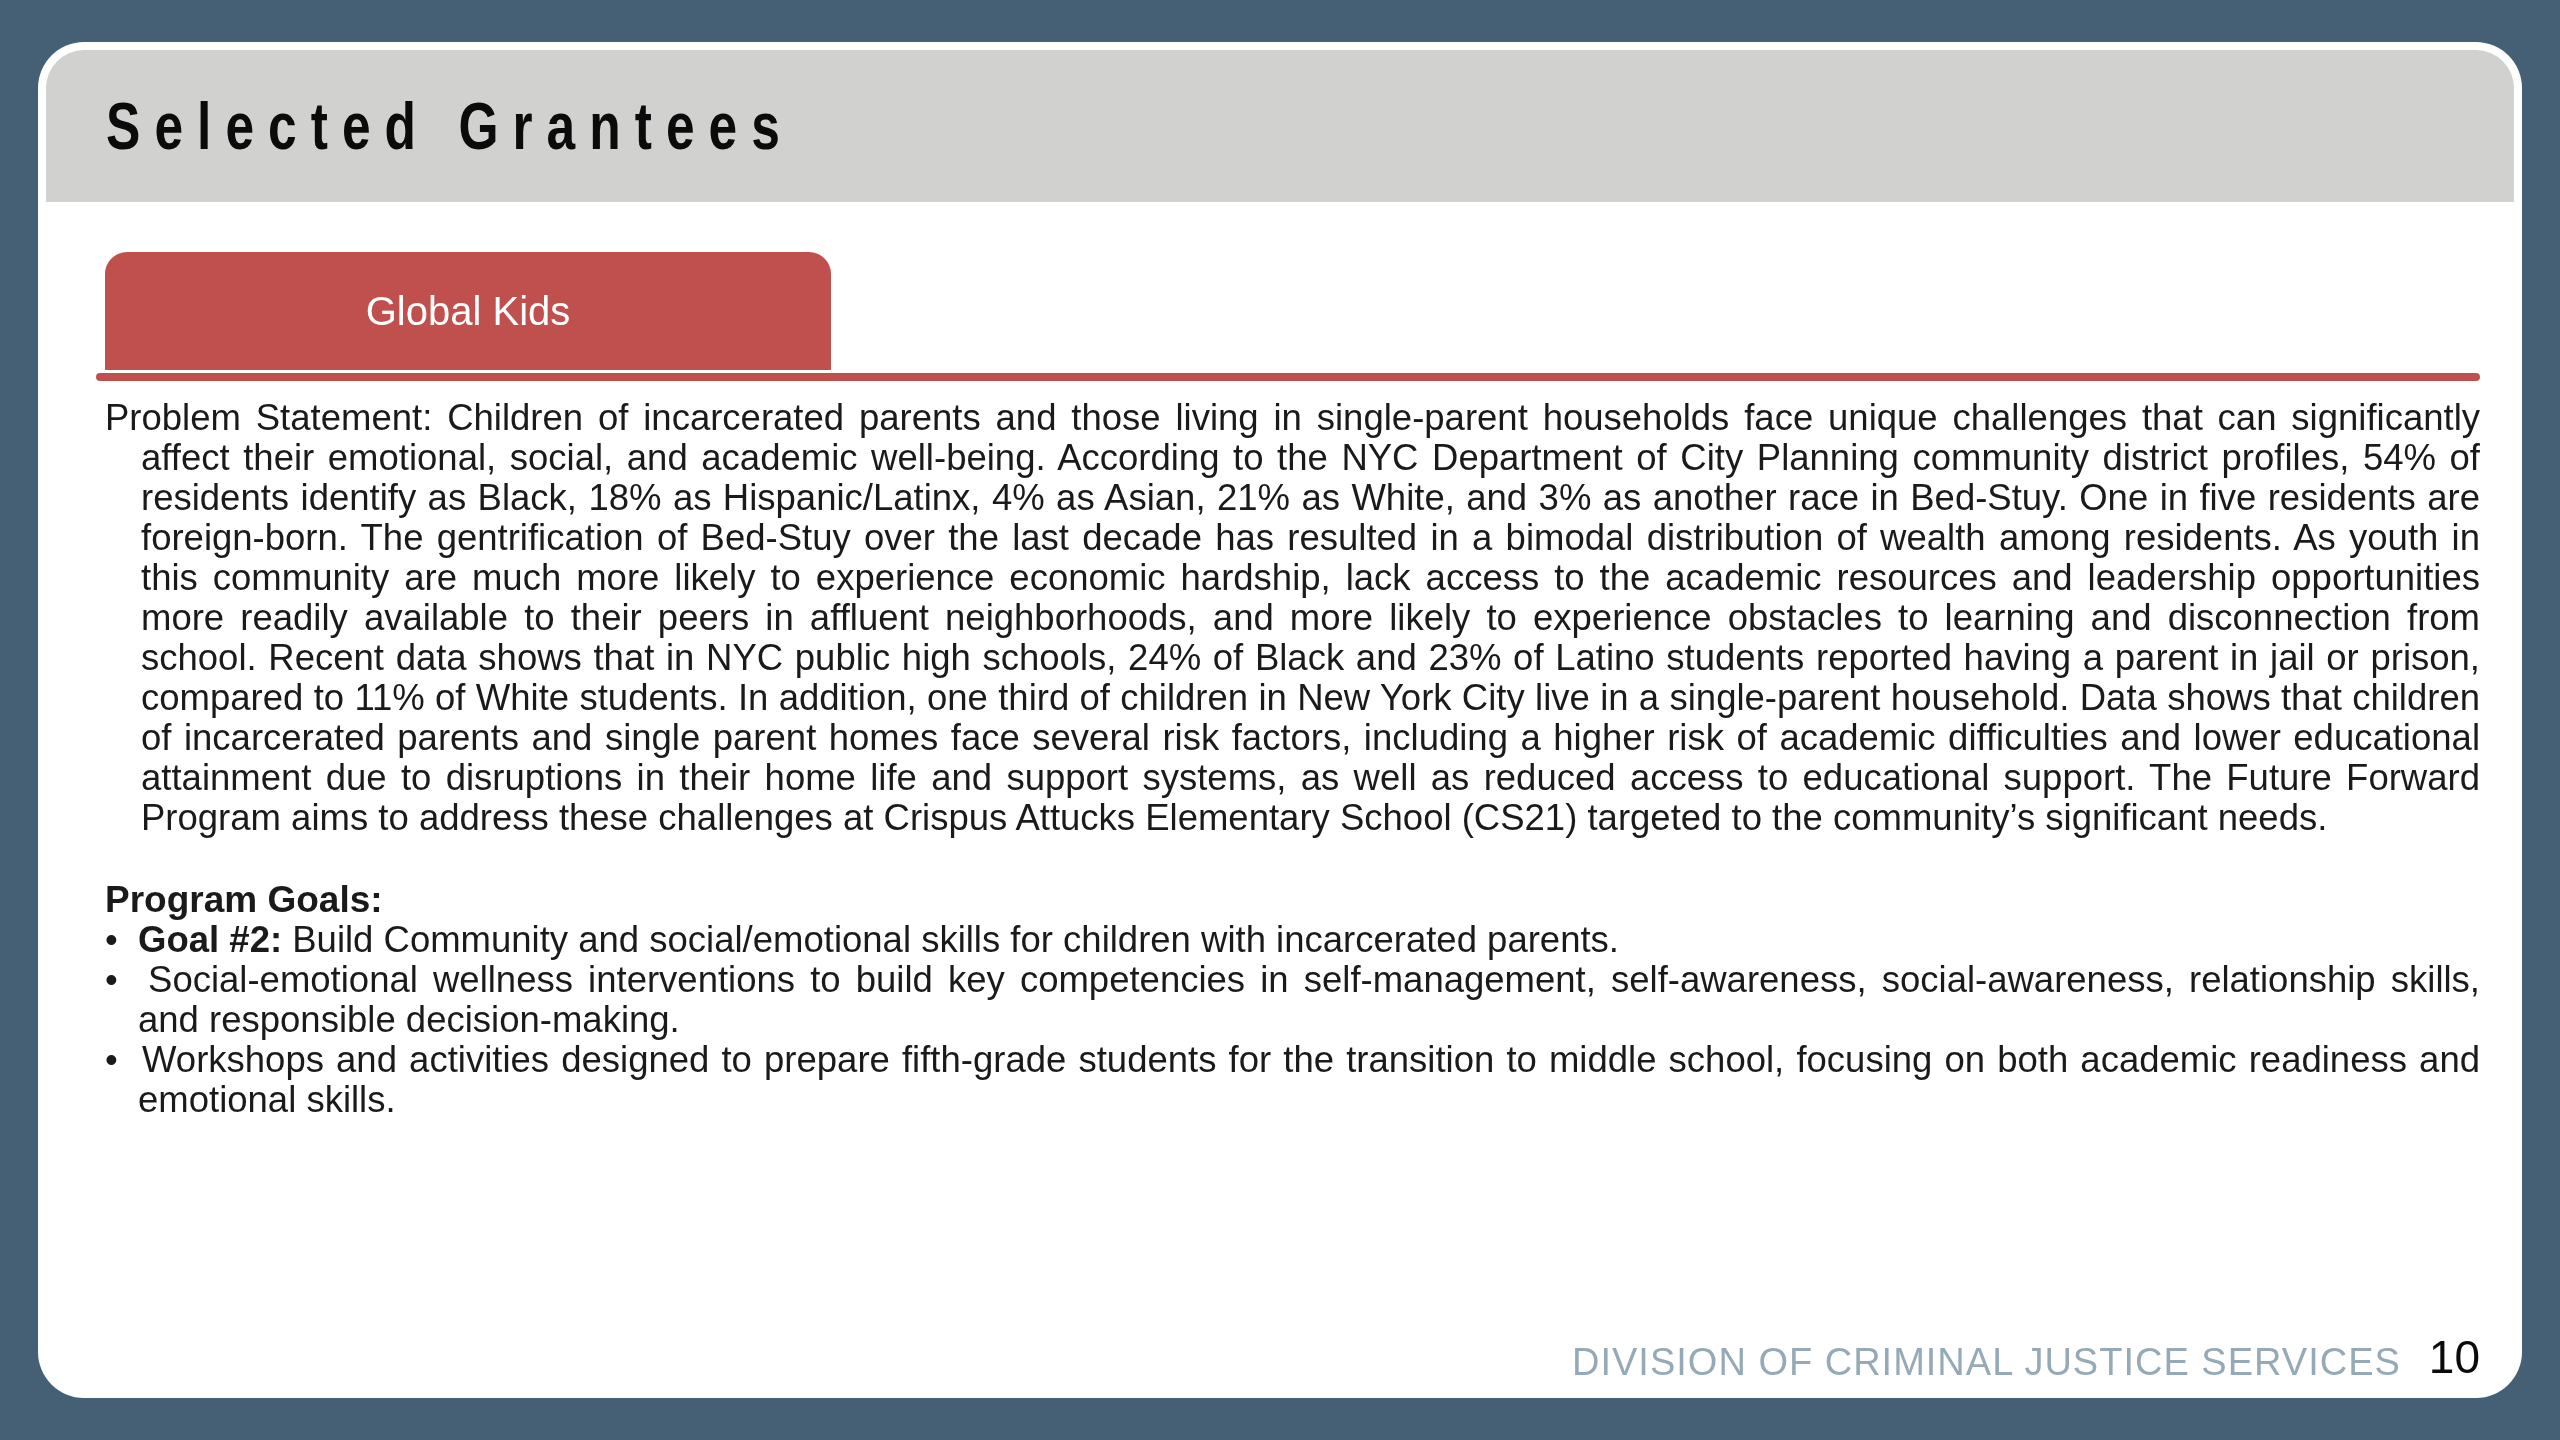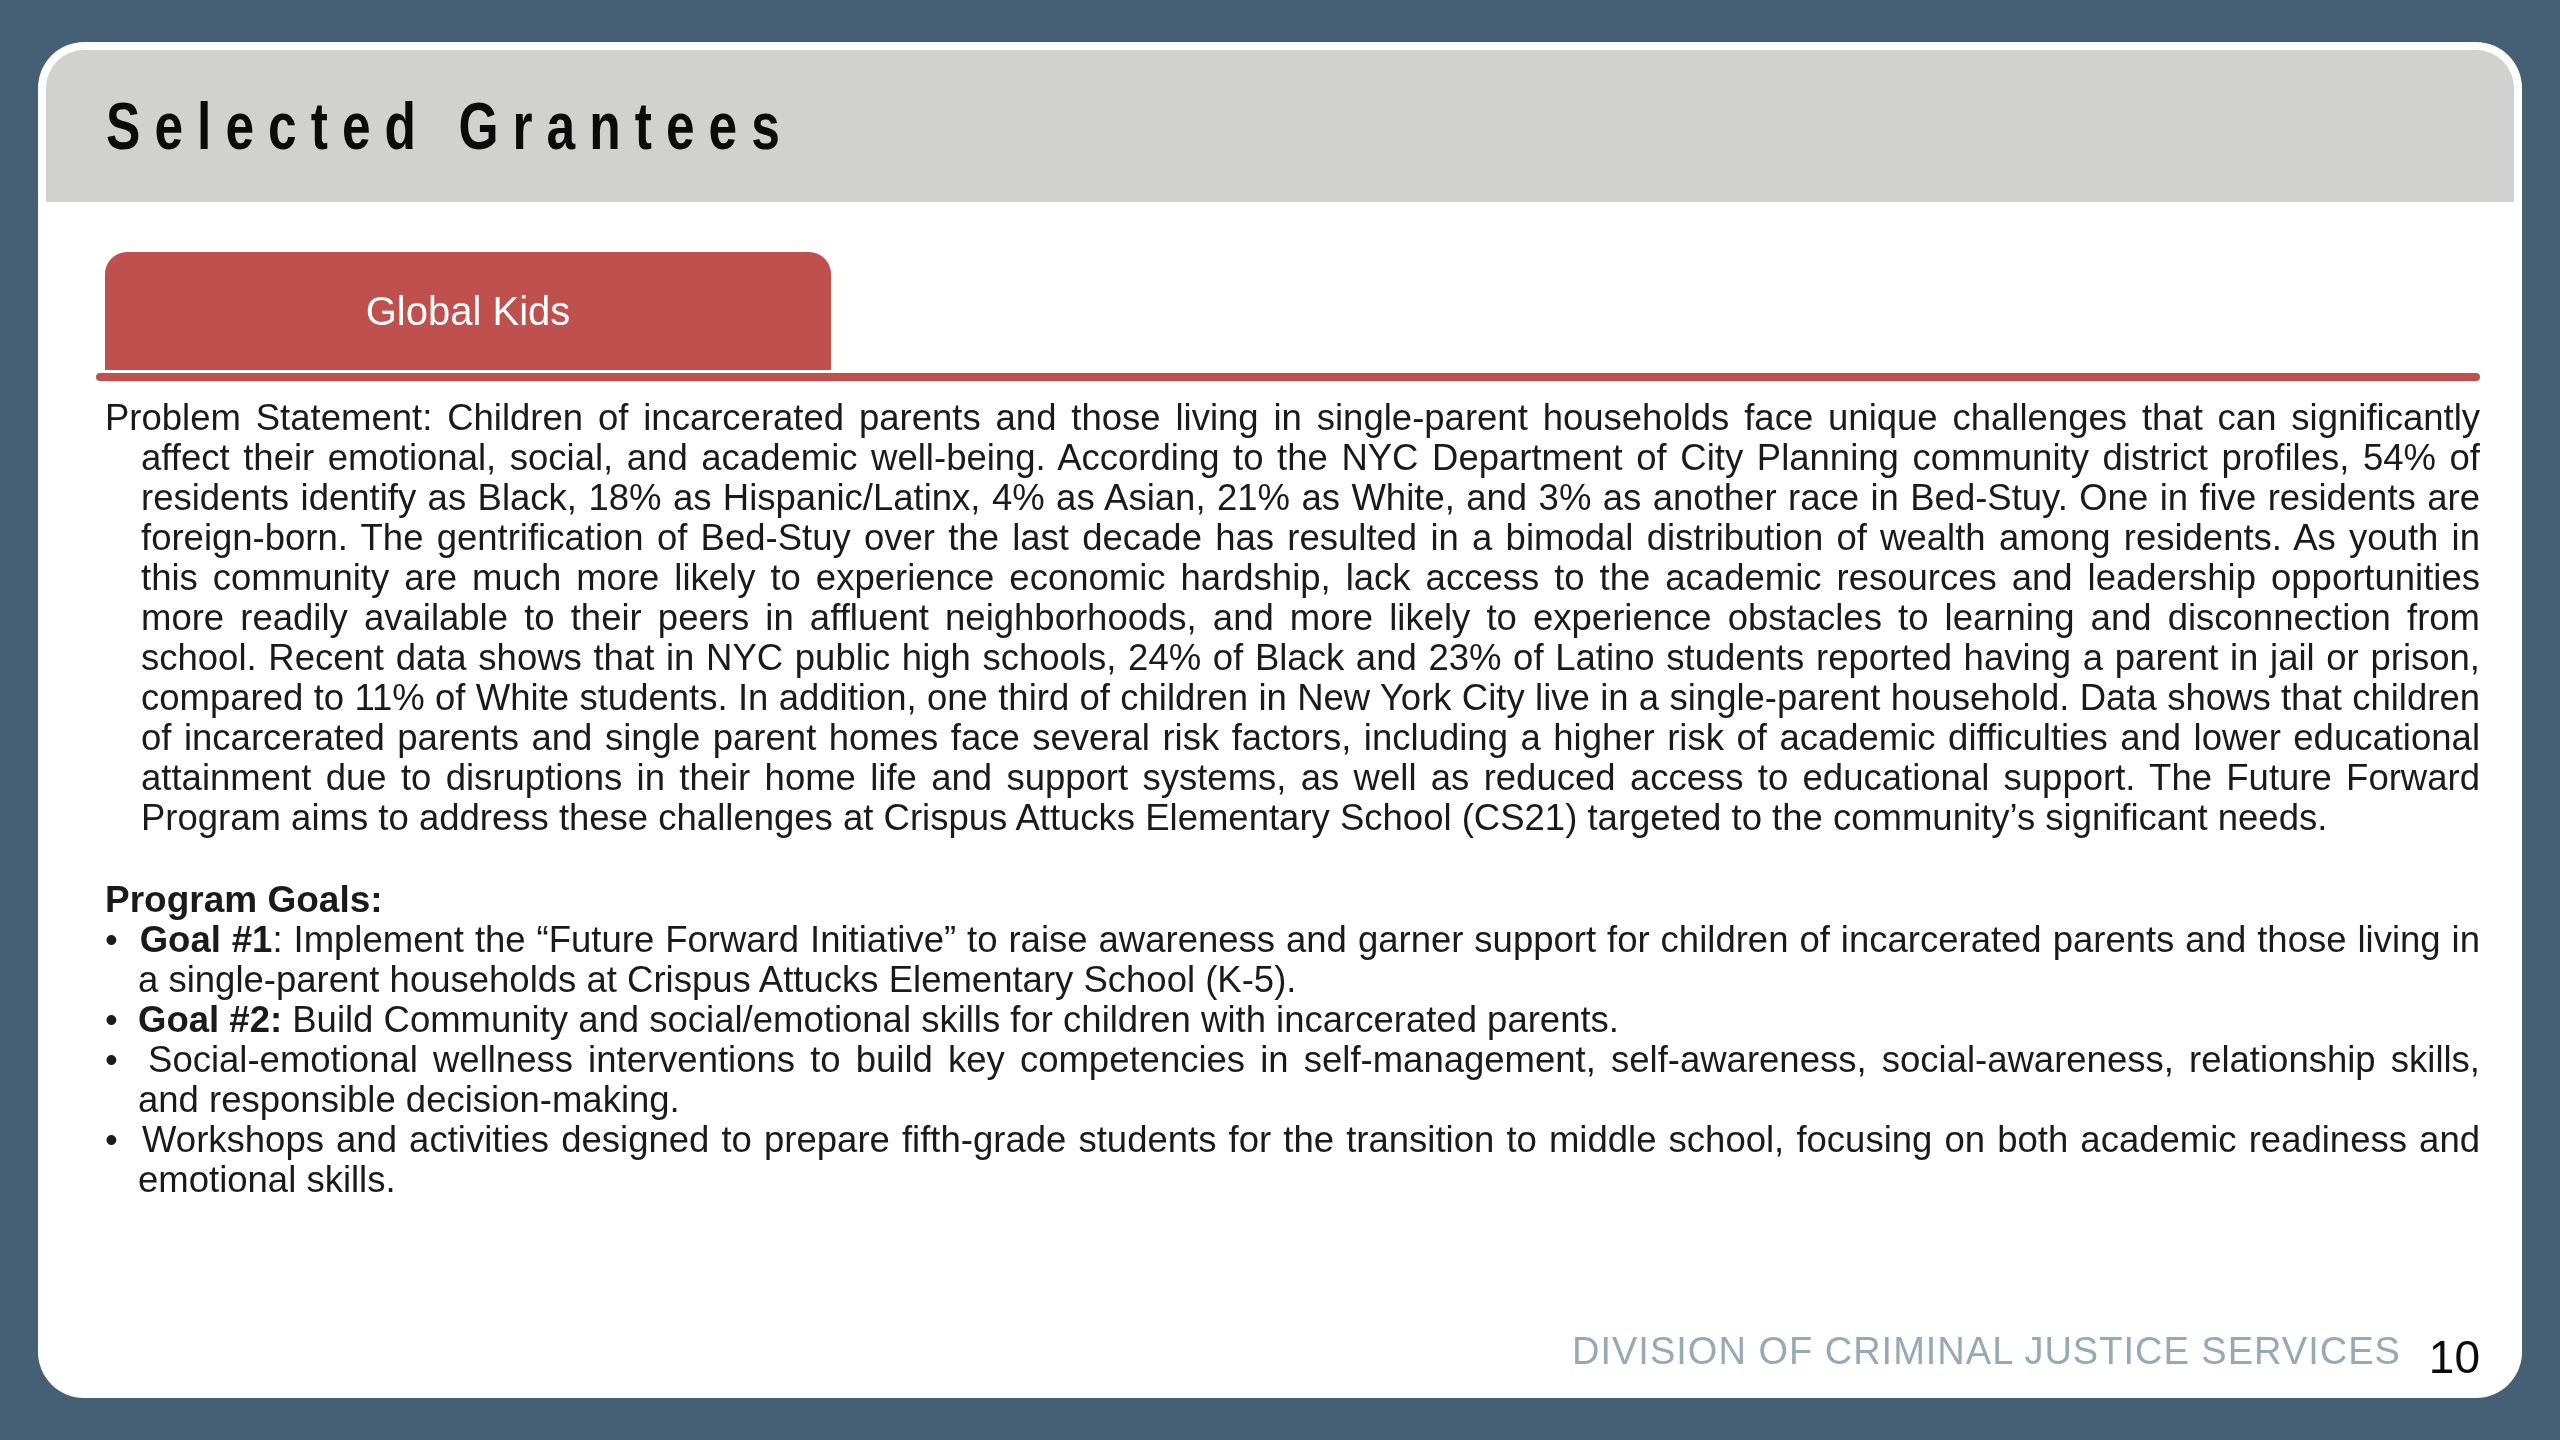--- a/index.html
+++ b/index.html
@@ -95,21 +95,21 @@
     padding-left: 33px;
     text-indent: -33px;
   }
   .bullet::before { content: "\2022\00a0\00a0"; }
   .bullet b { font-weight: 700; }
   .footer {
     position: absolute;
     right: 42px;
     bottom: 14px;
     display: flex;
-    align-items: flex-start;
+    align-items: flex-end;
     gap: 28px;
     margin-top: 43px;
   }
   .footer .org {
     color: #95aab6;
     font-size: 38px;
     letter-spacing: 1px;
   }
   .footer .page-num {
     color: #0b0b0b;
@@ -133,21 +133,20 @@
           <span>Global Kids</span>
         </div>
       </div>
 
       <div class="red-line"></div>
 
       <p class="problem body-text"><b>Problem Statement:</b><span> Children of incarcerated parents and those living in single-parent households face unique challenges that can significantly affect their emotional, social, and academic well-being. According to the NYC Department of City Planning community district profiles, 54% of residents identify as Black, 18% as Hispanic/Latinx, 4% as Asian, 21% as White, and 3% as another race in Bed-Stuy. One in five residents are foreign-born. The gentrification of Bed-Stuy over the last decade has resulted in a bimodal distribution of wealth among residents. As youth in this community are much more likely to experience economic hardship, lack access to the academic resources and leadership opportunities more readily available to their peers in affluent neighborhoods, and more likely to experience obstacles to learning and disconnection from school. Recent data shows that in NYC public high schools, 24% of Black and 23% of Latino students reported having a parent in jail or prison, compared to 11% of White students. In addition, one third of children in New York City live in a single-parent household. Data shows that children of incarcerated parents and single parent homes face several risk factors, including a higher risk of academic difficulties and lower educational attainment due to disruptions in their home life and support systems, as well as reduced access to educational support. The Future Forward Program aims to address these challenges at Crispus Attucks Elementary School (CS21) targeted to the community’s significant needs.</span></p>
 
       <div class="section-heading">Program Goals:</div>
 
-      <p class="bullet body-text"><b>Goal #1</b><span>: Implement the “Future Forward Initiative” to raise awareness and garner support for children of incarcerated parents and those living in a single-parent households at Crispus Attucks Elementary School (K-5).</span></p>
 
       <p class="bullet body-text"><b>Goal #2:</b><span> Build Community and social/emotional skills for children with incarcerated parents.</span></p>
 
 
       <p class="bullet body-text">Social-emotional wellness interventions to build key competencies in self-management, self-awareness, social-awareness, relationship skills, and responsible decision-making.</p>
 
       <p class="bullet body-text">Workshops and activities designed to prepare fifth-grade students for the transition to middle school, focusing on both academic readiness and emotional skills.</p>
 
     </div>
 

